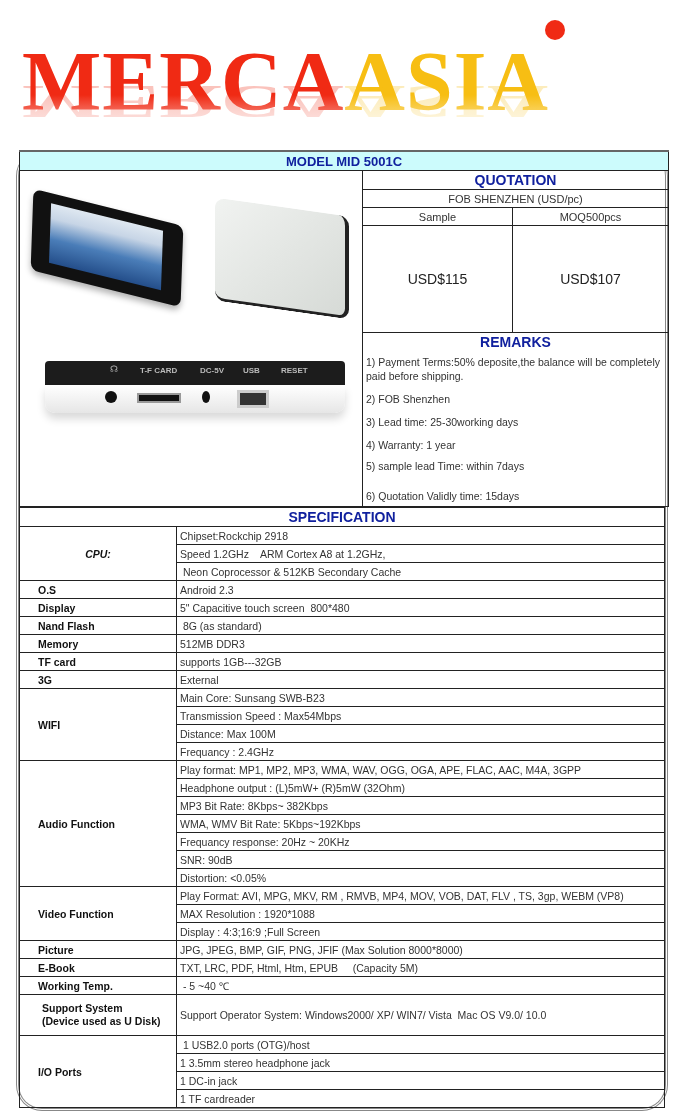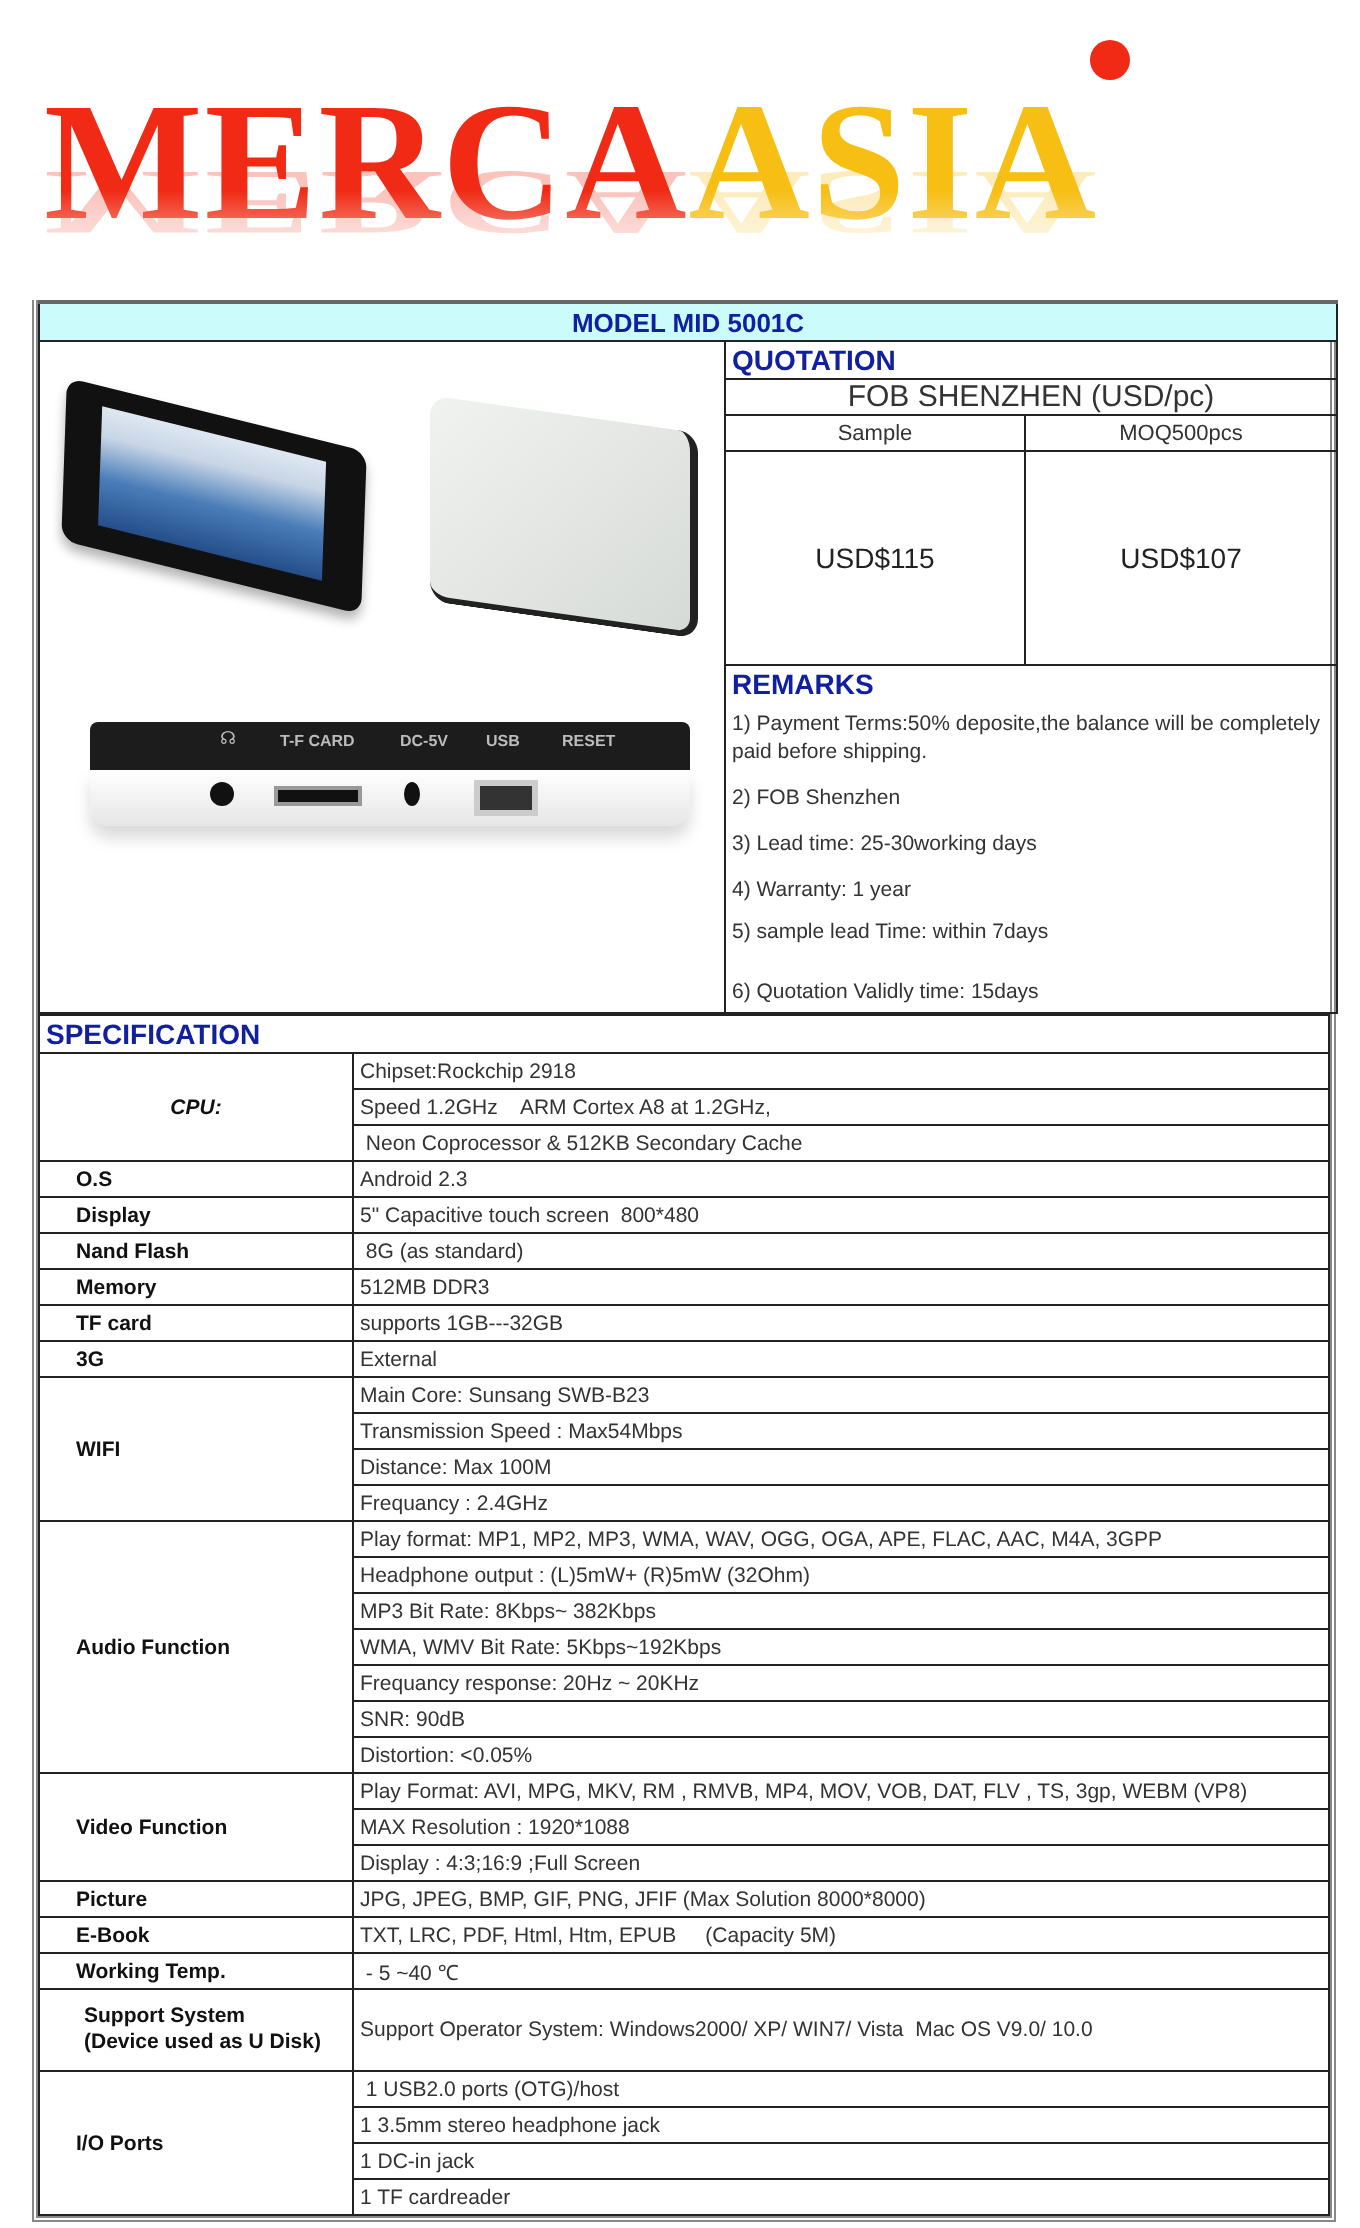--- a/index.html
+++ b/index.html
@@ -5,25 +5,25 @@
   html, body { margin:0; padding:0; background:#ffffff; }
   body { width:680px; height:1114px; position:relative; overflow:hidden; font-family:"Liberation Sans", sans-serif; }
   .logo { position:absolute; left:0; top:0; width:680px; height:150px;border-radius:16px; }
   .logo-text { position:absolute; left:22px; top:40px; font-family:"Liberation Serif", serif; font-weight:bold; font-size:84px; letter-spacing:1px; line-height:84px; white-space:nowrap; }
   .logo-refl { position:absolute; left:22px; top:124px; font-family:"Liberation Serif", serif; font-weight:bold; font-size:84px; letter-spacing:1px; line-height:84px; white-space:nowrap; transform:scaleY(-0.55); transform-origin:top; opacity:0.28; }
   .red { color:#f02a14; }
   .yel { color:#f7be13; }
   .dot { position:absolute; left:545px; top:20px; width:20px; height:20px; border-radius:50%; background:#f02a14; }
   .logo-fade { position:absolute; left:0; top:95px; width:680px; height:55px; background:linear-gradient(to bottom, rgba(255,255,255,0) 0%, rgba(255,255,255,1) 100%); }
 
-  .sheet { position:absolute; left:16px; top:150px; width:652px; border-left:3px double #888; border-right:3px double #888; border-bottom:3px double #888; box-sizing:border-box; }
+  .sheet { position:absolute; left:16px; top:150px; width:652px; border-left:3px double #888; border-right:3px double #888; border-bottom:3px double #888; box-sizing:border-box;border-radius:26px; }
   table { border-collapse:collapse; width:100%; table-layout:fixed; }
   td { border:1px solid #222; padding:0 3px; font-size:10.5px; color:#333; height:17px; vertical-align:middle; }
   .title-row td { background:#ccfbfc; color:#10209e; font-weight:bold; font-size:13px; text-align:center; height:18px; border-top:2px solid #666; }
-  .hdr { color:#10209e; font-weight:bold; font-size:14px; height:18px; }
+  .hdr { color:#10209e; font-weight:bold; font-size:14px; text-align:center; height:18px; }
   .center { text-align:center; }
   .price { font-size:14px; text-align:center; height:106px; color:#222; }
   .label { font-weight:bold; color:#111; padding-left:18px; }
   .label-c { font-weight:bold; color:#111; text-align:center;font-style:italic; }
   .remark { font-size:10.5px; padding:3px; line-height:14px; color:#333; }
   .imgcell { padding:0; background:#fff; position:relative; }
 
   
   .tab1 { position:absolute; left:12px; top:22px; width:150px; height:82px; background:#111; border-radius:8px; transform:skewY(12deg) rotate(2deg); box-shadow:0 4px 6px rgba(0,0,0,0.3); }
   .tab1 .scr { position:absolute; left:18px; top:10px; width:112px; height:60px; background:linear-gradient(#dfe8f1 0%, #c7d5e6 25%, #4a7db8 60%, #244e8a 100%); }
@@ -80,21 +80,21 @@
               <div class="port" style="left:92px;top:8px;width:40px;height:6px;border:2px solid #999;"></div>
               <div class="port" style="left:157px;top:6px;width:8px;height:12px;border-radius:50%;"></div>
               <div class="port" style="left:192px;top:5px;width:26px;height:12px;border:3px solid #ccc;background:#333;"></div>
             </div>
           </div>
         </div>
       </td>
       <td colspan="2" class="hdr">QUOTATION</td>
     </tr>
     <tr>
-          <td colspan="2" class="center" style="font-size:15px">FOB SHENZHEN (USD/pc)</td>
+          <td colspan="2" class="center" style="font-size:11px">FOB SHENZHEN (USD/pc)</td>
         </tr>
     <tr>
       <td class="center" style="font-size:11px">Sample</td>
       <td class="center" style="font-size:11px">MOQ500pcs</td>
     </tr>
     <tr>
       <td class="price">USD$115</td>
       <td class="price">USD$107</td>
     </tr>
     <tr>

